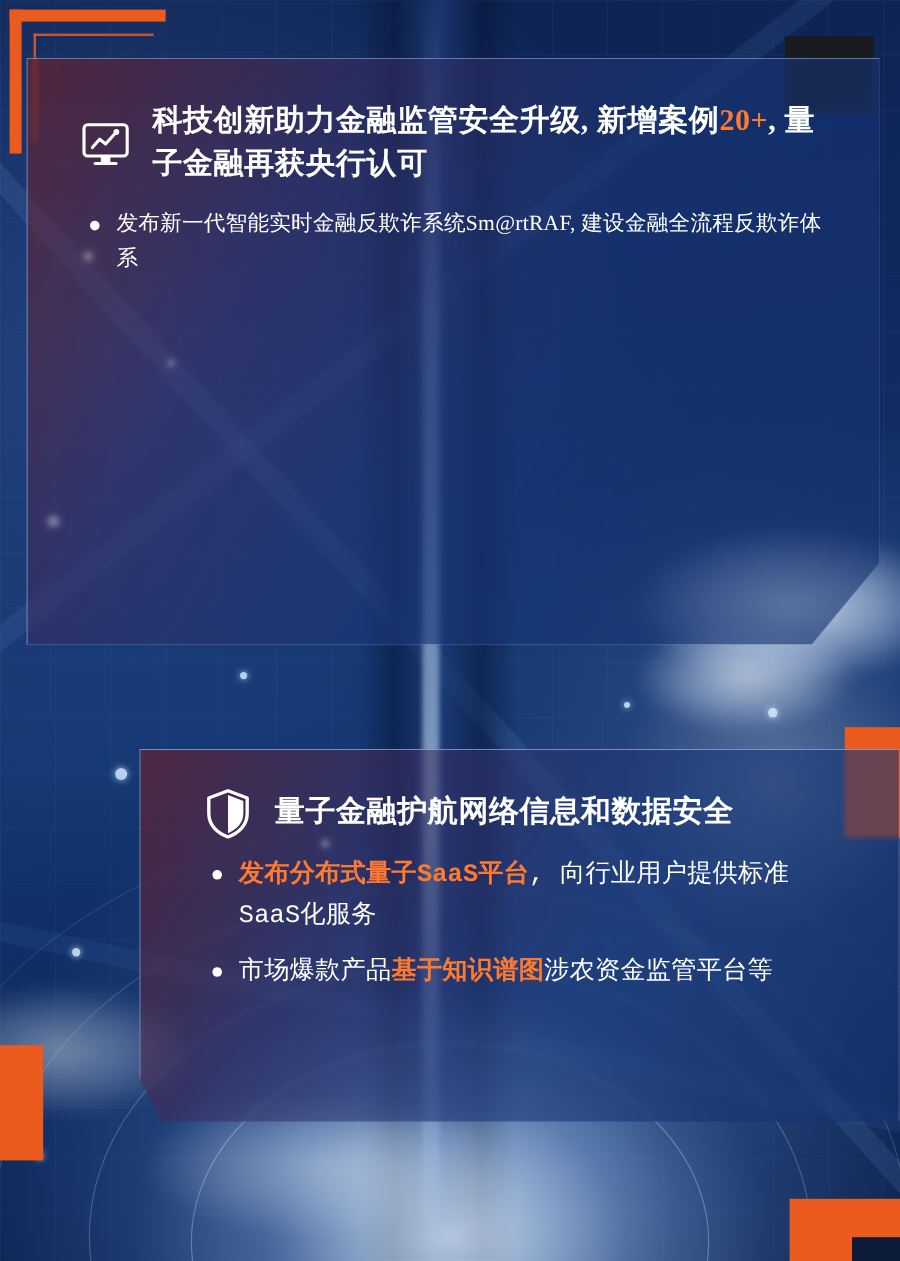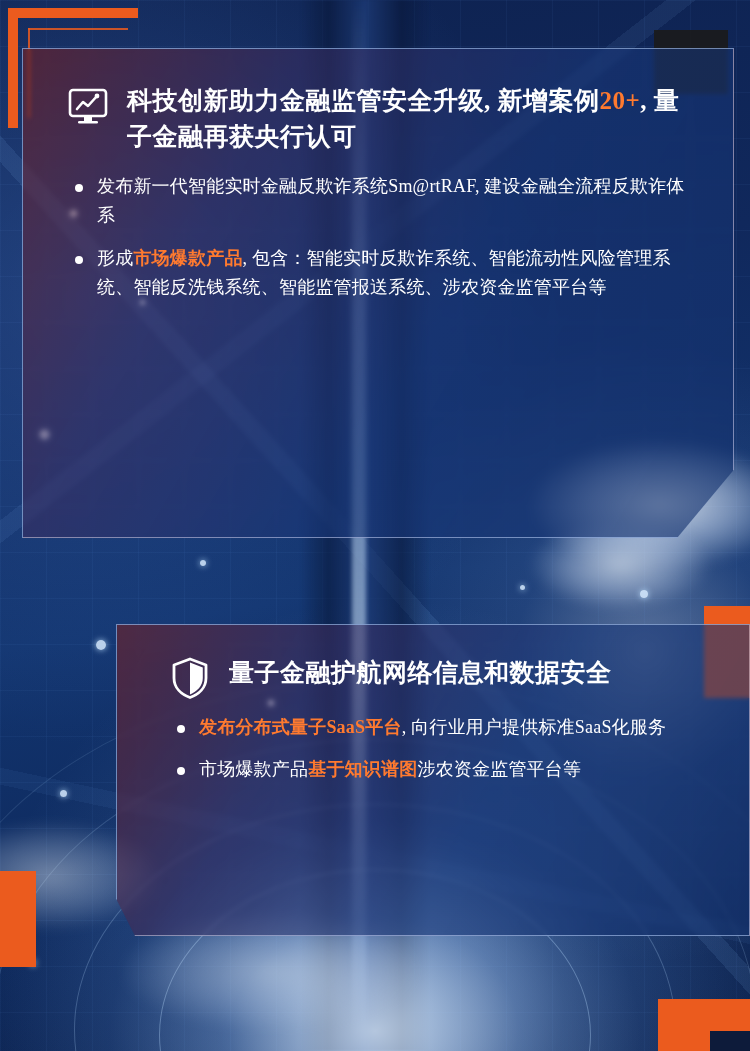--- a/index.html
+++ b/index.html
@@ -129,21 +129,21 @@
     left: 116px; top: 624px;
     width: 634px; height: 312px;
     clip-path: polygon(0 0, 100% 0, 100% 100%, 3% 100%, 0 88%);
   }
   .card-inner { position: relative; padding: 34px 40px 20px 44px; }
   #card-2 .card-inner { padding: 30px 44px 20px 52px; }
 
   
   .card-head {
     display: flex;
-    align-items: flex-start;
+    align-items: center;
     gap: 18px;
   }
   .head-icon {
     flex: 0 0 auto;
     width: 42px; height: 42px;
     margin-top: 2px;
     display: flex; align-items: center; justify-content: center;
   }
   .head-icon svg { display: block; }
   .card-title {
@@ -172,21 +172,21 @@
   ul.bullets li::before {
     content: "";
     position: absolute;
     left: 4px; top: 12px;
     width: 8px; height: 8px;
     border-radius: 50%;
     background: #ffffff;
   }
   .hl { color: #ff7a2f; font-weight: bold; }
   #card-2 ul.bullets { margin-top: 14px; }
-  #card-2 ul.bullets li { font-size: 18px; margin-bottom: 13px; }
+  #card-2 ul.bullets li { font-size: 21px; margin-bottom: 13px; font-family: Liberation Mono, monospace; }
 </style>
 </head>
 <body>
 
 <div id="page">
 
   <div id="bg-grid"></div>
   <div id="bg-diag"></div>
   <div id="bg-pillar"></div>
   <div id="bg-pillar2"></div>
@@ -235,23 +235,20 @@
         </span>
         <h2 class="card-title">
           <span>科技创新助力金融监管安全升级, 新增案例</span><span class="accent">20+</span><span>, 量子金融再获央行认可</span>
         </h2>
       </div>
 
       <ul class="bullets">
         <li>
           <span>发布新一代智能实时金融反欺诈系统Sm@rtRAF, 建设金融全流程反欺诈体系</span>
         </li>
-        <li>
-          <span>形成</span><span class="hl">市场爆款产品</span><span>, 包含：智能实时反欺诈系统、智能流动性风险管理系统、智能反洗钱系统、智能监管报送系统、涉农资金监管平台等</span>
-        </li>
       </ul>
     </div>
   </section>
 
   <section class="card" id="card-2">
     <div class="card-inner">
       <div class="card-head">
         <span class="head-icon">
           <svg width="40" height="44" viewBox="0 0 40 44">
             <path d="M20 3 L36 9 V22 C36 32 28.5 38.5 20 41.5 C11.5 38.5 4 32 4 22 V9 Z" fill="none" stroke="#ffffff" stroke-width="2.8" stroke-linejoin="round"></path>

